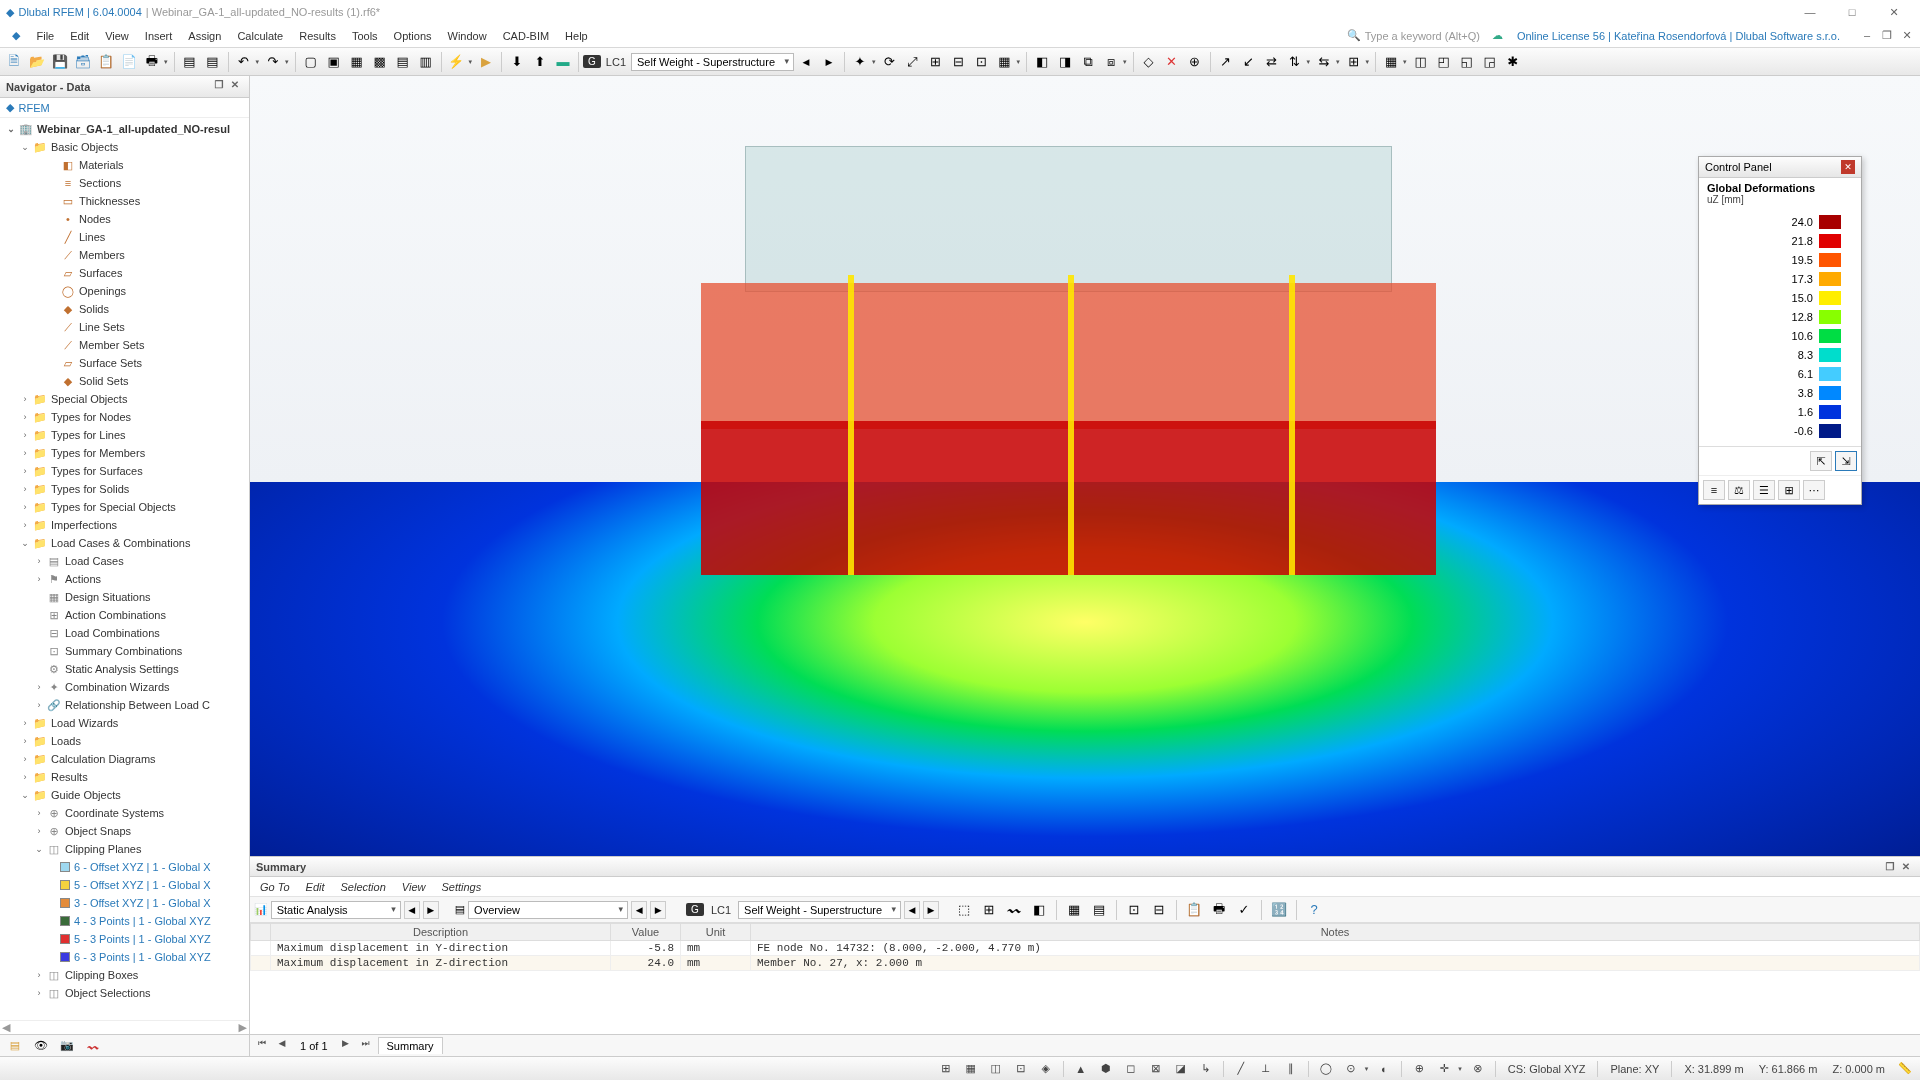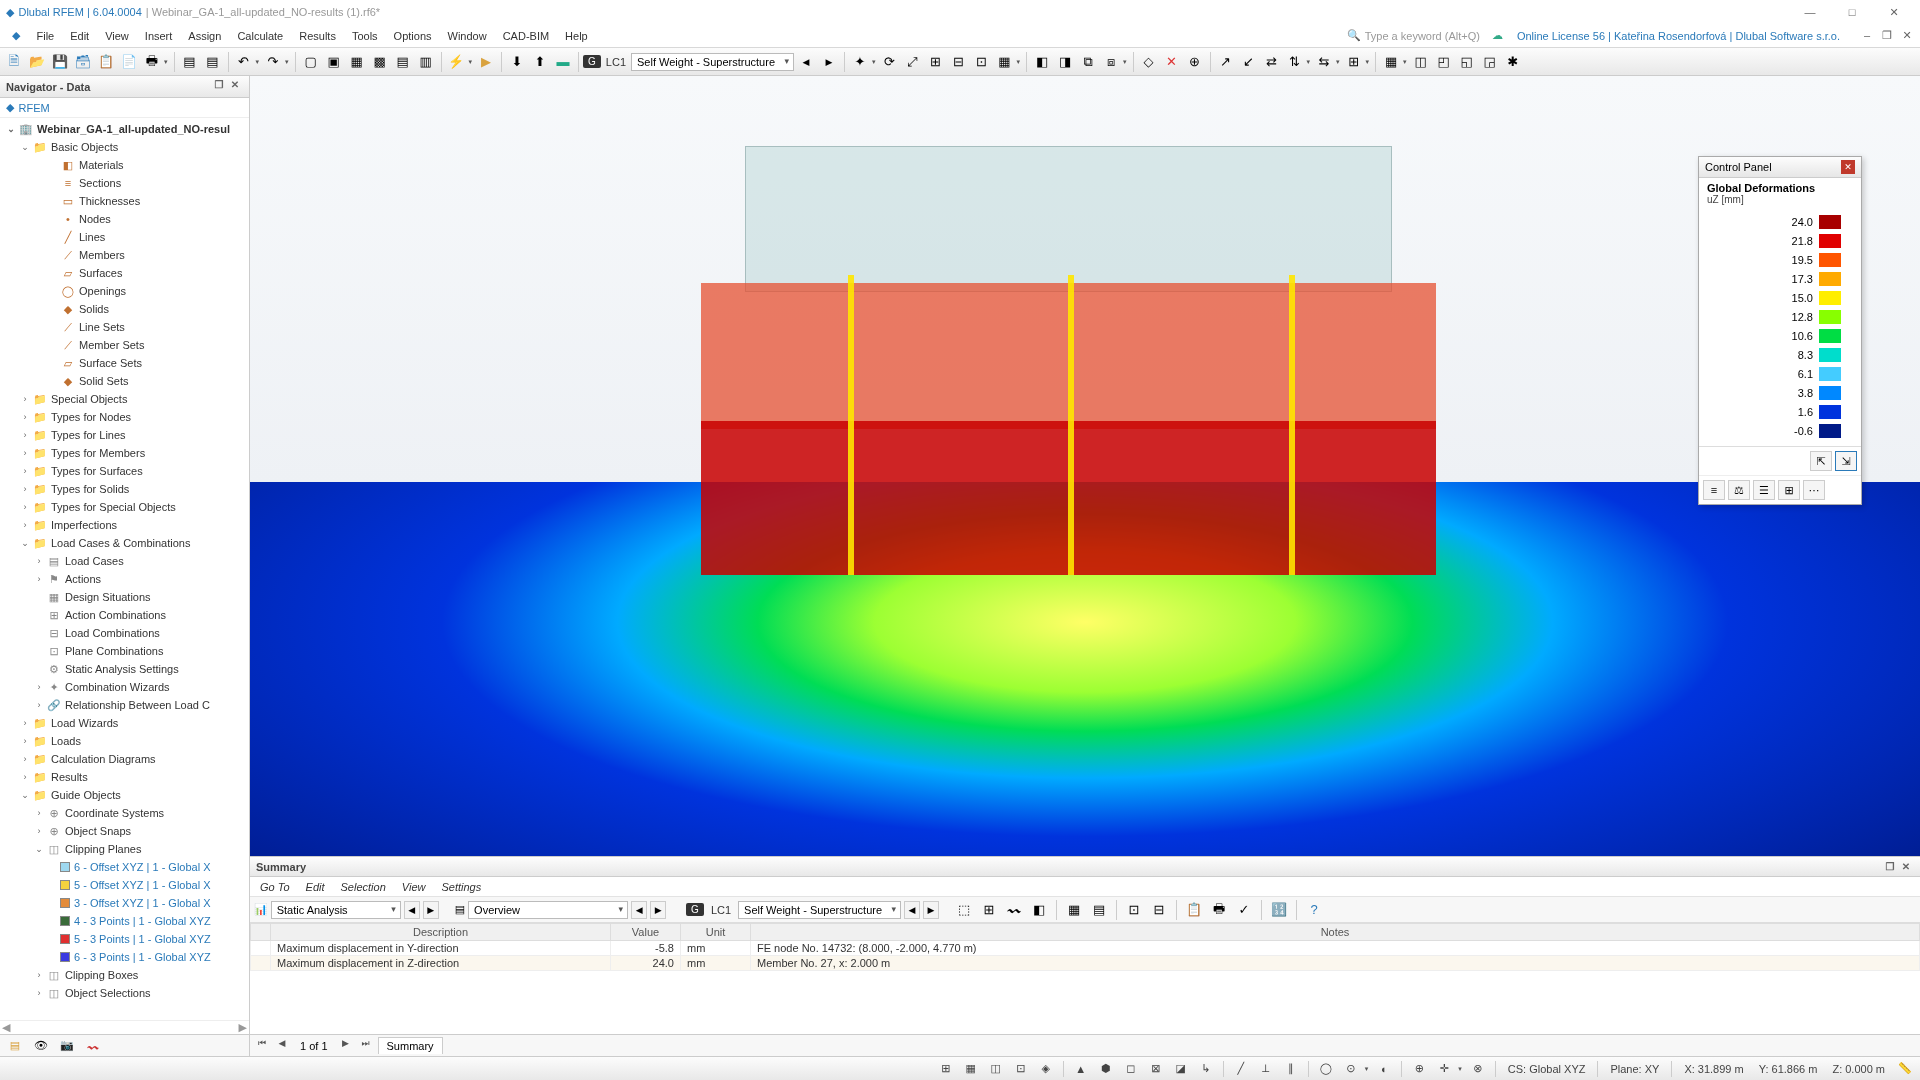--- a/index.html
+++ b/index.html
@@ -72,21 +72,21 @@
 .sum-tab .spacer { flex: 1; }
 .sum-menu { height: 20px; display: flex; align-items: center; padding: 0 2px; border-bottom: 1px solid #e3e3e3; }
 .sum-menu .mi { padding: 2px 8px; color: #333; font-style: italic; }
 .sum-tools { height: 26px; display: flex; align-items: center; padding: 0 4px; gap: 3px; background: #f7f7f7; border-bottom: 1px solid #ddd; }
 .sum-tools .combo { background: #fff; border:1px solid #bbb; padding: 2px 18px 2px 5px; position: relative; min-width: 130px; }
 .sum-tools .combo::after { content: "▾"; position: absolute; right: 4px; top: 2px; font-size:9px; color:#555;}
 .sum-tools .nbtn { width: 16px; height: 18px; border:1px solid #ccc; background:#f4f4f4; text-align:center; font-size:9px; line-height:16px;}
 .table { flex:1; overflow:auto; font-size: 11px; }
 .table table { width: 100%; border-collapse: collapse; }
 .table th { background: #f0f0f0; border: 1px solid #ddd; padding: 2px 6px; font-weight: 400; color: #555; text-align: center; }
-.table td { border: 1px solid #eee; padding: 1px 6px; color: #333; }
+.table td { border: 1px solid #eee; padding: 1px 6px; color: #333; font-family: Liberation Mono, monospace; }
 .table tr:nth-child(even) td { background: #fbf7ee; }
 .table td.val { text-align: right; }
 .sum-foot { height: 22px; border-top: 1px solid #ccc; display: flex; align-items: center; padding: 0 4px; gap: 4px; background:#f7f7f7;}
 .sum-foot .nbtn { width: 16px; height: 16px; text-align:center; font-size:9px; color:#555; }
 .sum-foot .tabbtn { padding: 2px 8px; background:#fff; border:1px solid #ccc; border-bottom:none; }
 
 .status { height: 24px; background: linear-gradient(#fcfcfc,#e8e8e8); border-top: 1px solid #ccc; display: flex; align-items: center; padding: 0 4px; gap: 3px; color: #444; }
 .status .spacer { flex: 1; }
 .status .sbtn { width: 22px; height: 20px; display:flex; align-items:center; justify-content:center; }
 .status .ssep { width:1px; height:16px; background:#ccc; margin:0 3px; }
@@ -373,21 +373,21 @@
     <span>Action Combinations</span>
           </div>
           <div class="tree-row" style="padding-left:32px;">
     <span class="tw"></span>
             <span class="ticon" style="color:#888;">⊟</span>
     <span>Load Combinations</span>
           </div>
           <div class="tree-row" style="padding-left:32px;">
     <span class="tw"></span>
             <span class="ticon" style="color:#888;">⊡</span>
-    <span>Plane Combinations</span>
+    <span>Summary Combinations</span>
           </div>
           <div class="tree-row" style="padding-left:32px;">
     <span class="tw"></span>
             <span class="ticon" style="color:#888;">⚙</span>
     <span>Static Analysis Settings</span>
           </div>
           <div class="tree-row" style="padding-left:32px;">
     <span class="tw">›</span>
             <span class="ticon" style="color:#888;">✦</span>
     <span>Combination Wizards</span>

